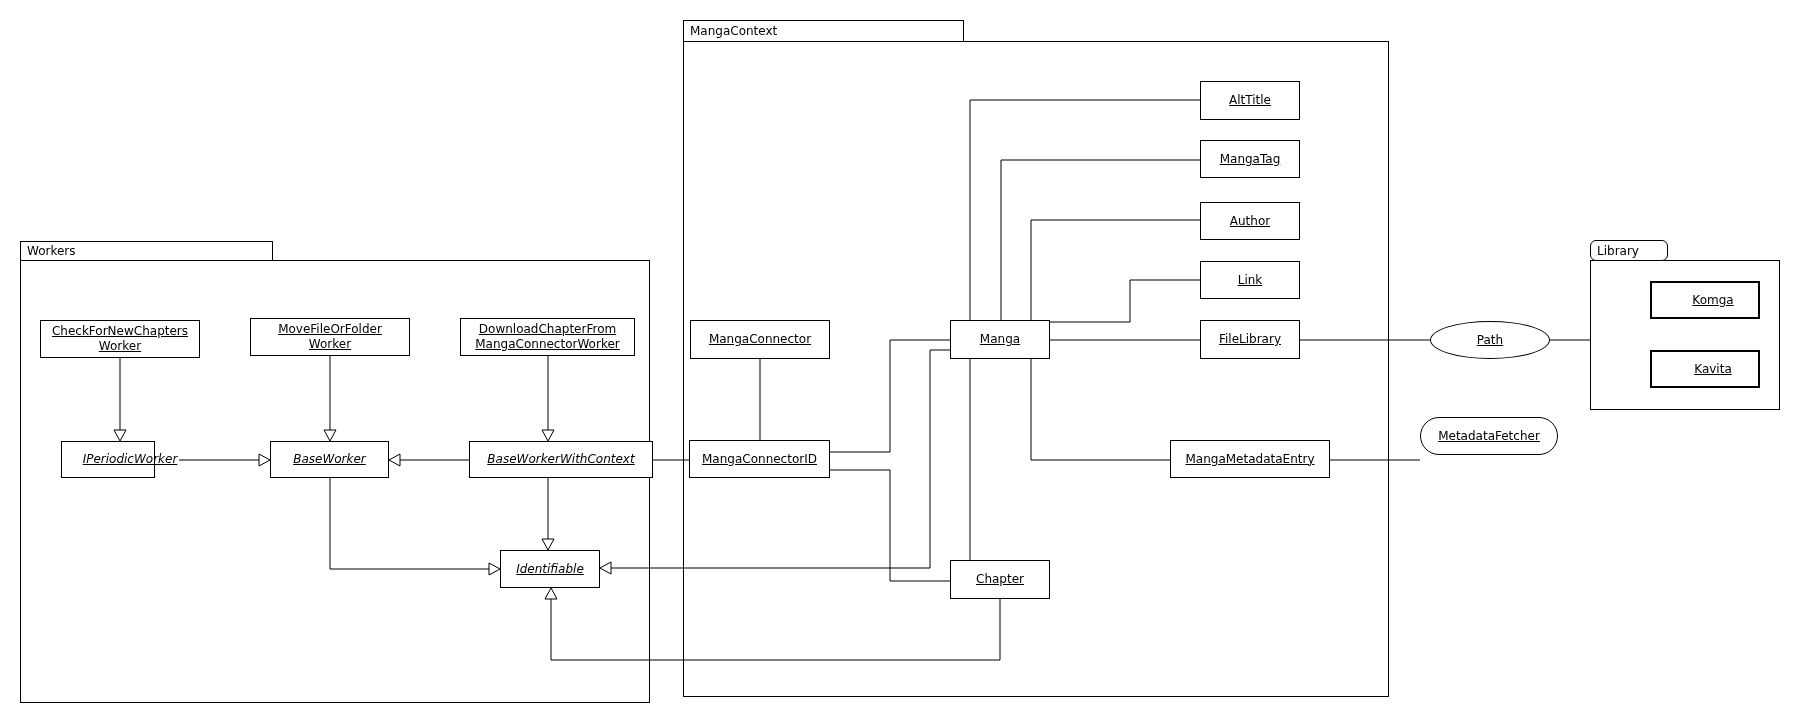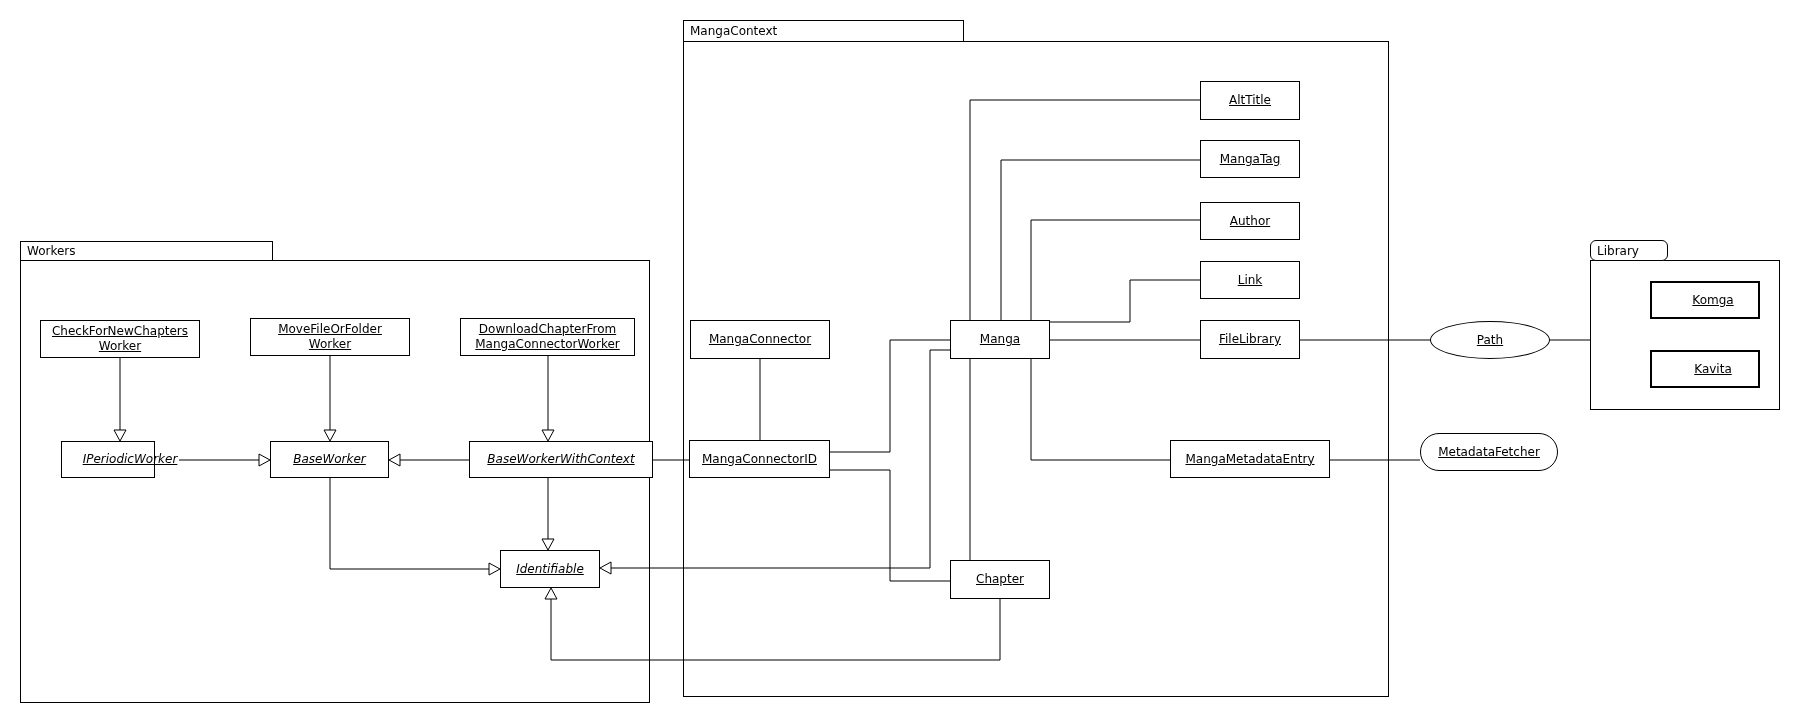--- a/index.html
+++ b/index.html
@@ -123,21 +123,21 @@
   <div class="node" style="left:1200px;top:261px;width:100px;height:38px;">
     <span>Link</span>
   </div>
   <div class="node" style="left:1200px;top:320px;width:100px;height:39px;">
     <span>FileLibrary</span>
   </div>
   <div class="node" style="left:1170px;top:440px;width:160px;height:38px;">
     <span>MangaMetadataEntry</span>
   </div>
 
-  <div class="node" style="left:1420px;top:433px;width:138px;height:38px;border-radius:19px;">
+  <div class="node" style="left:1420px;top:417px;width:138px;height:38px;border-radius:19px;">
     <span>MetadataFetcher</span>
   </div>
   <div class="node ellipse" style="left:1430px;top:321px;width:120px;height:38px;">
     <span>Path</span>
   </div>
 
   <div class="node thick" style="left:1650px;top:281px;width:110px;height:38px;">
     <span>Komga</span>
   </div>
   <div class="node thick" style="left:1650px;top:350px;width:110px;height:38px;">

